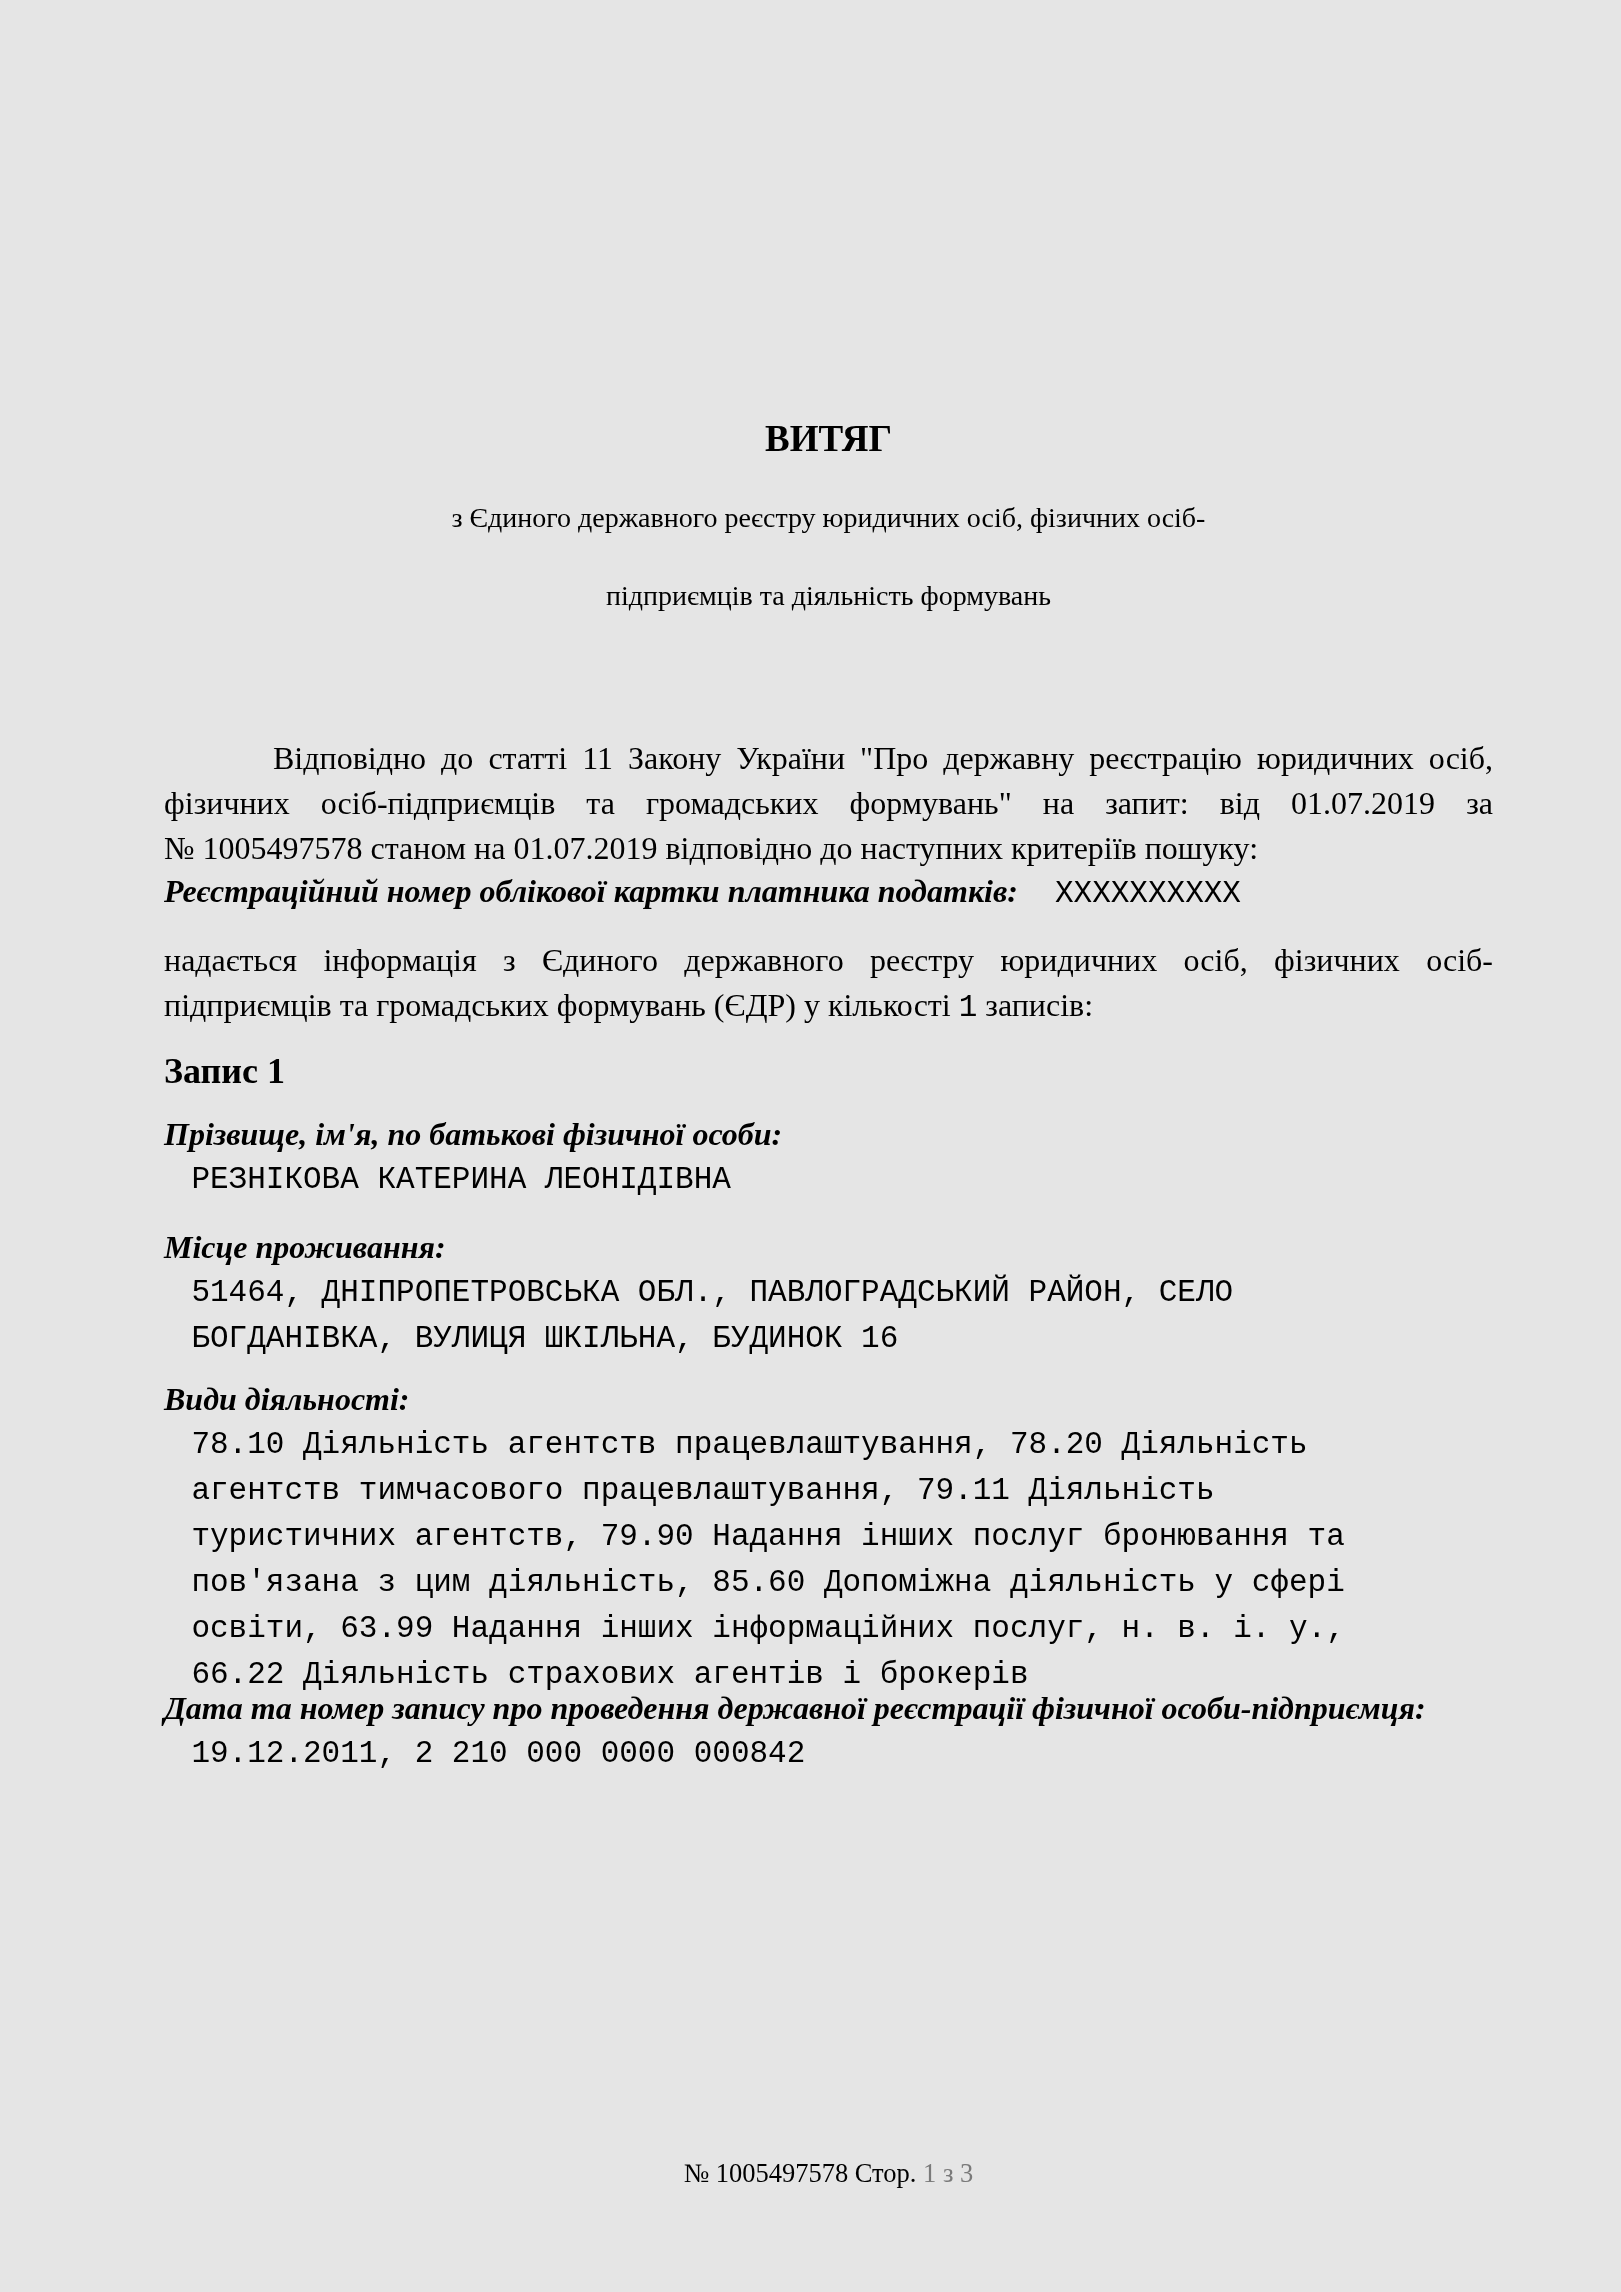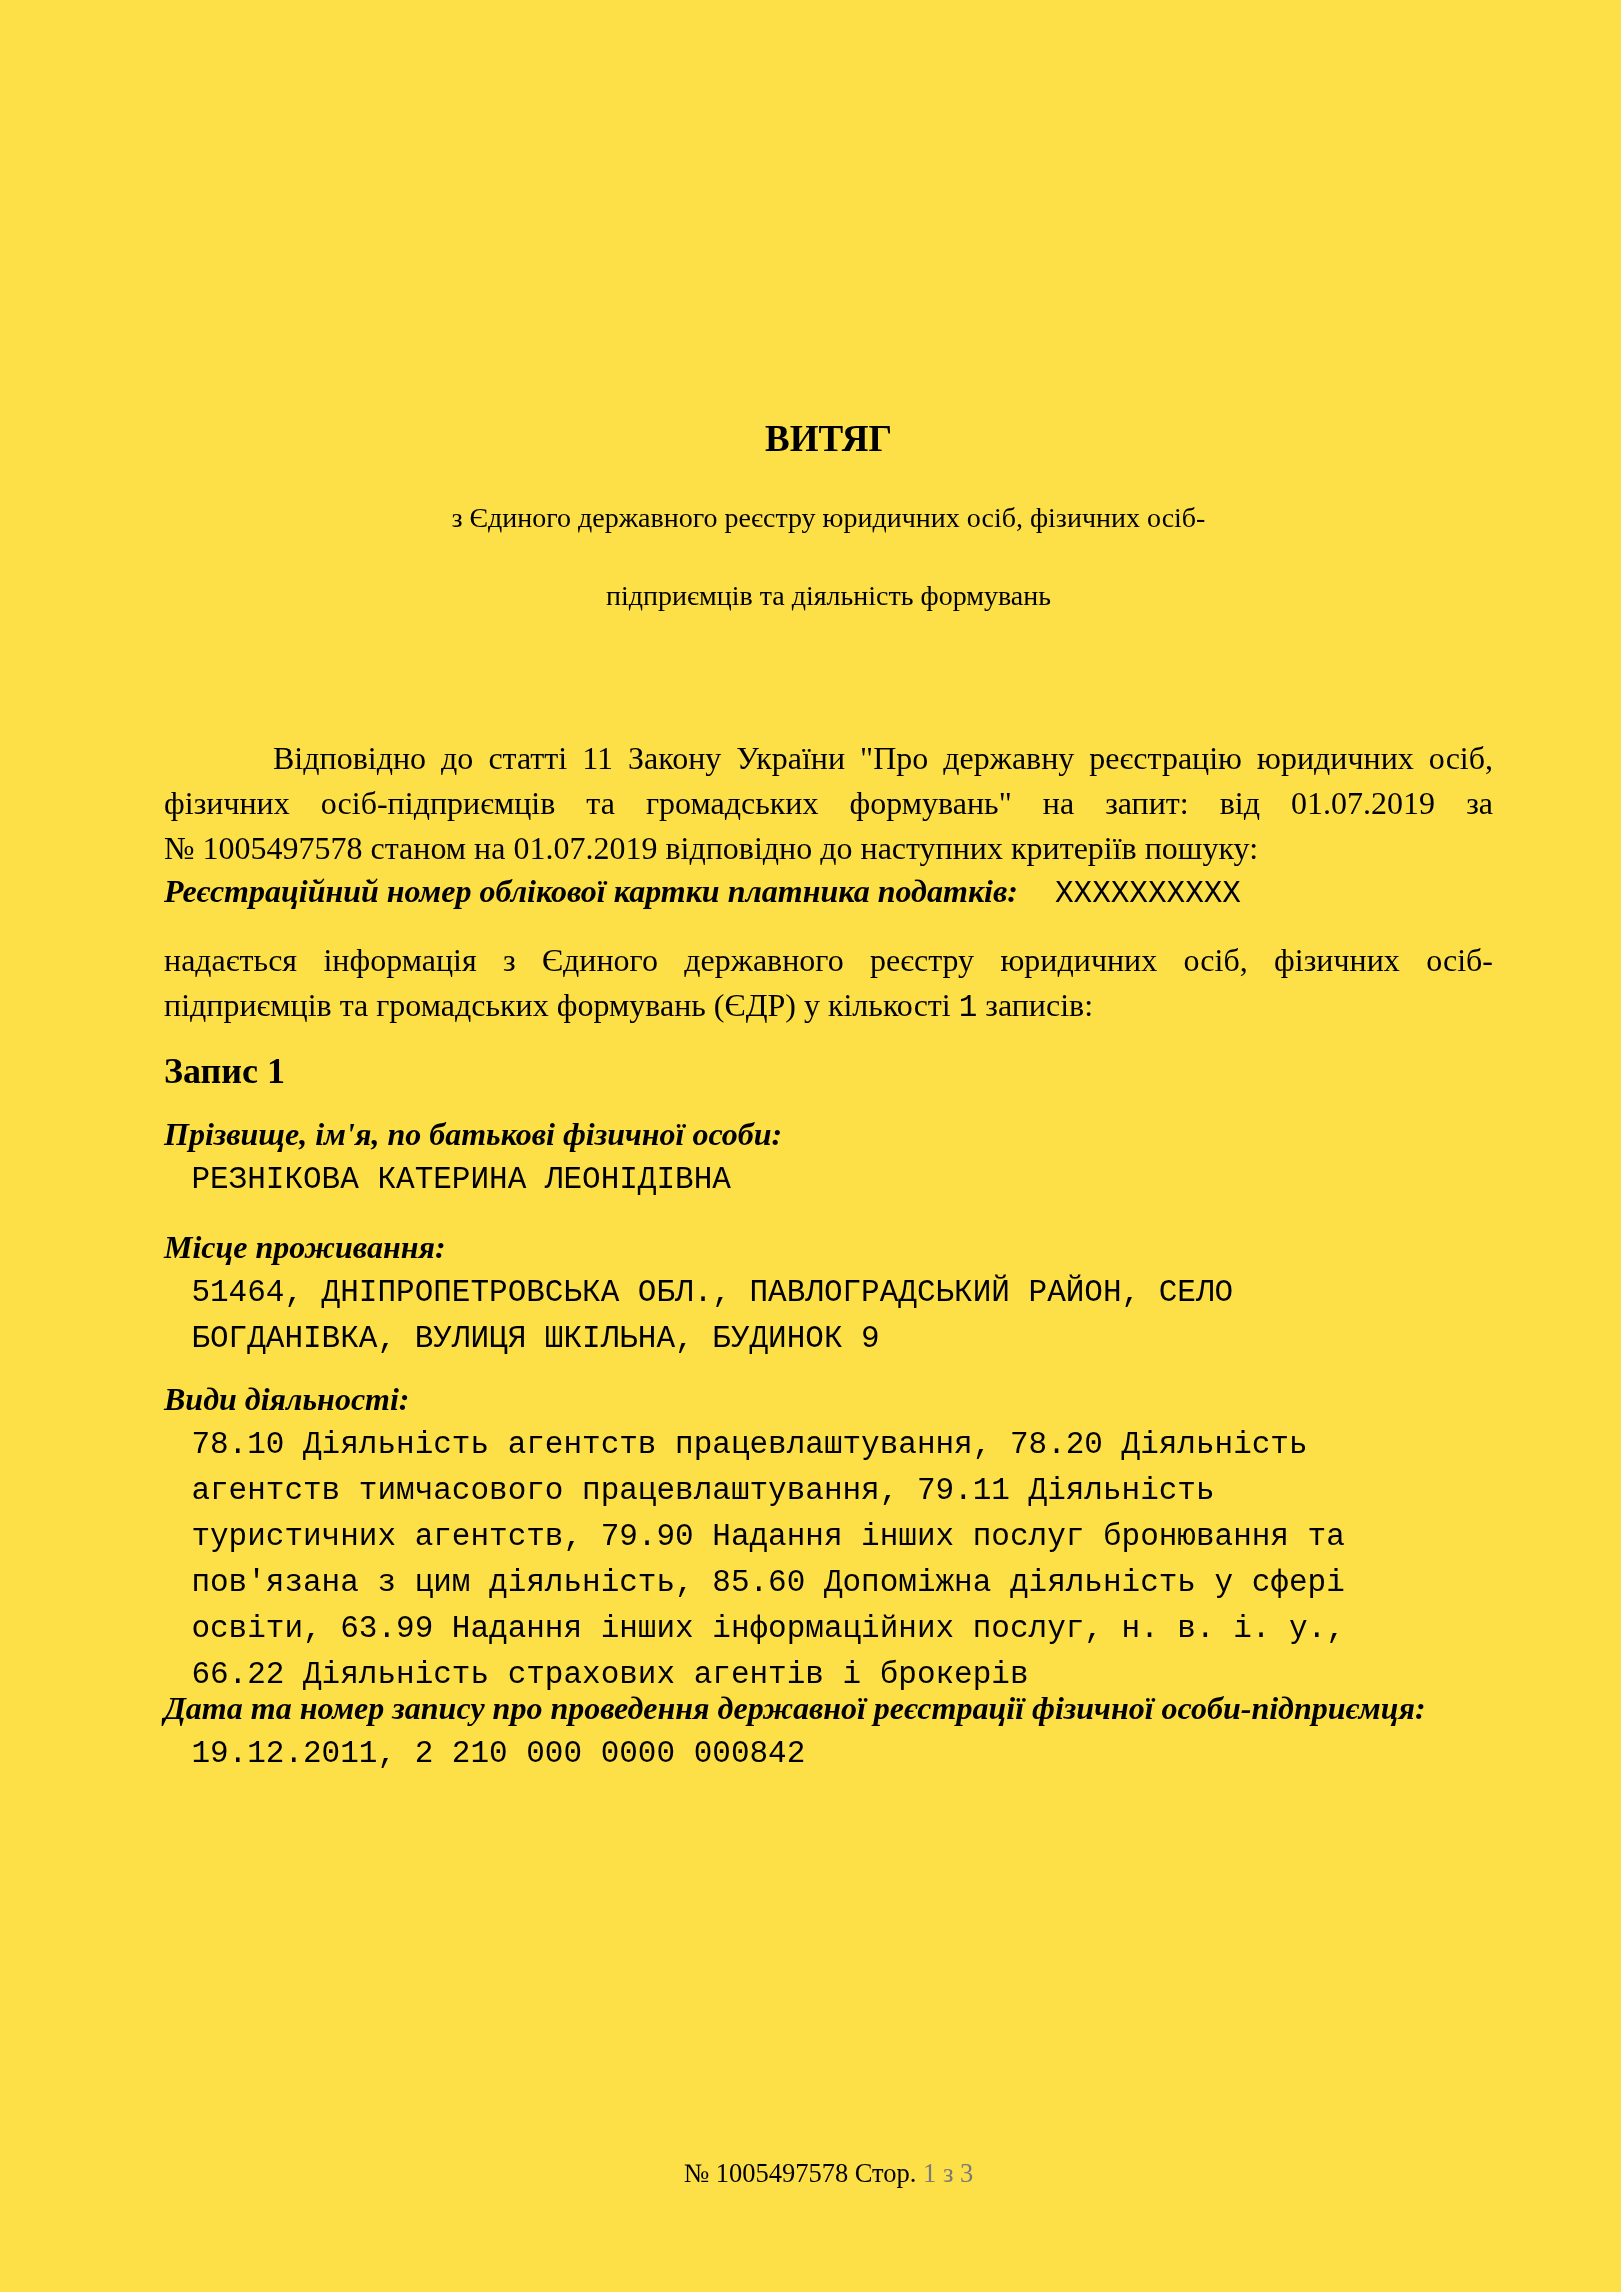--- a/index.html
+++ b/index.html
@@ -1,20 +1,20 @@
 <!DOCTYPE html>
 <html><head>
 <meta charset="utf-8">
 <style>
   html,body{margin:0;padding:0;background:#ffffff;}
   .page{
     position:relative;
     width:1621px;
     height:2293px;
-    background:#fde047;
+    background:#e5e5e5;
     color:#000000;
     font-family:"Liberation Serif", serif;
     overflow:hidden;
   }
   .sec{position:absolute;left:164px;width:1329px;}
   .s-title{top:416px;}
   .s-sub{top:479px;}
   .s-intro{top:716px;}
   .s-tax{top:869px;}
   .s-info{top:938px;}
@@ -83,21 +83,21 @@
   <div class="sec s-zapys zapys">Запис 1</div>
 
   <div class="sec s-name">
     <div class="label">Прізвище, ім'я, по батькові фізичної особи:</div>
     <div class="mono monoline">РЕЗНІКОВА КАТЕРИНА ЛЕОНІДІВНА</div>
   </div>
 
   <div class="sec s-res">
     <div class="label">Місце проживання:</div>
     <div class="mono monoline">51464, ДНІПРОПЕТРОВСЬКА ОБЛ., ПАВЛОГРАДСЬКИЙ РАЙОН, СЕЛО</div>
-    <div class="mono monoline">БОГДАНІВКА, ВУЛИЦЯ ШКІЛЬНА, БУДИНОК 9</div>
+    <div class="mono monoline">БОГДАНІВКА, ВУЛИЦЯ ШКІЛЬНА, БУДИНОК 16</div>
   </div>
 
   <div class="sec s-act">
     <div class="label">Види діяльності:</div>
     <div class="mono monoline"><b>78.10 Діяльність агентств працевлаштування</b><span>, 78.20 Діяльність</span></div>
     <div class="mono monoline">агентств тимчасового працевлаштування, 79.11 Діяльність</div>
     <div class="mono monoline">туристичних агентств, 79.90 Надання інших послуг бронювання та</div>
     <div class="mono monoline">пов'язана з цим діяльність, 85.60 Допоміжна діяльність у сфері</div>
     <div class="mono monoline">освіти, 63.99 Надання інших інформаційних послуг, н. в. і. у.,</div>
     <div class="mono monoline">66.22 Діяльність страхових агентів і брокерів</div>

